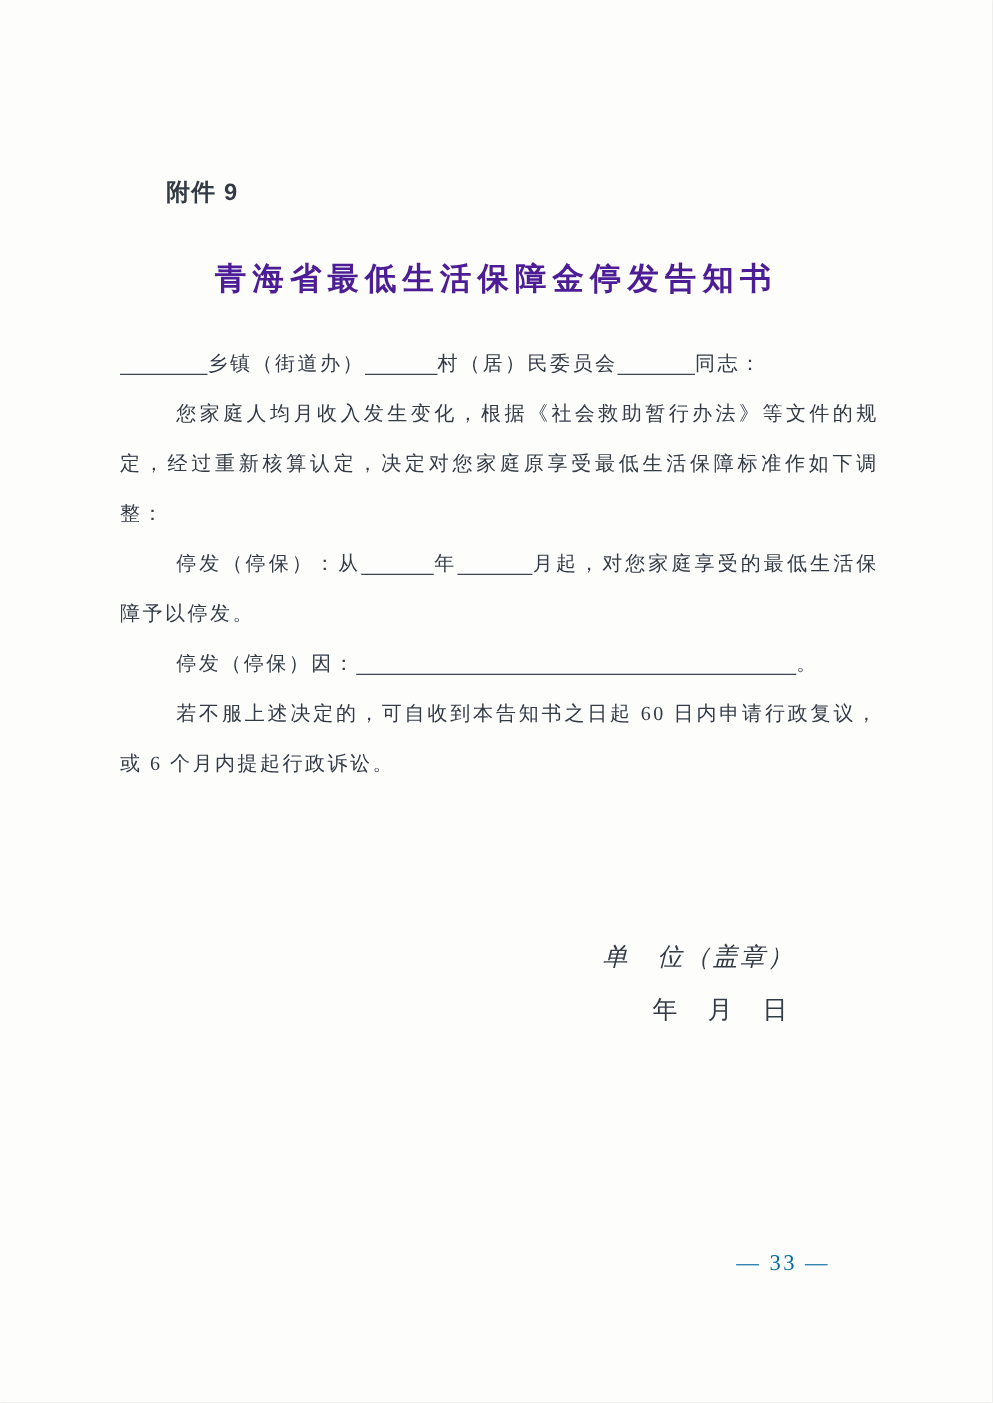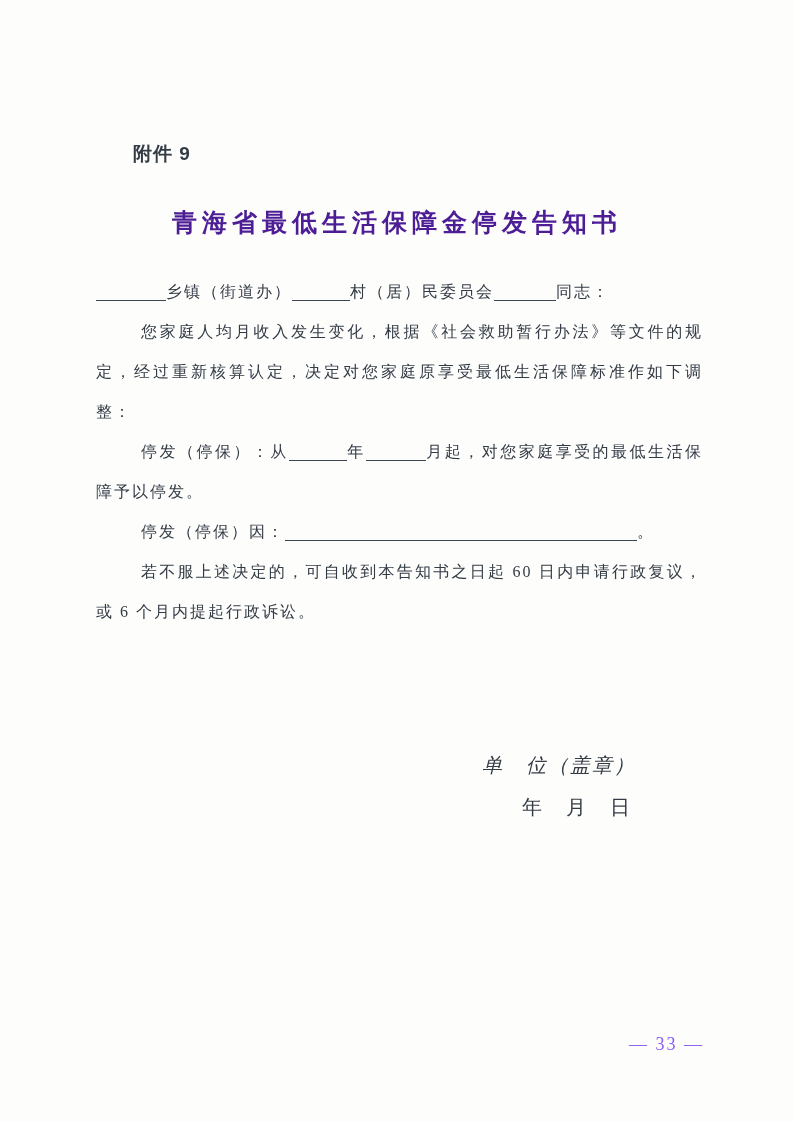--- a/index.html
+++ b/index.html
@@ -67,25 +67,24 @@
   }
   .sig-date {
     position: absolute;
     left: 502px; top: 794px;
     font-size: 20px;
     letter-spacing: 2px;
     margin-left: 20px;
   }
   .page-number {
     position: absolute;
-    left: 589px; top: 1034px;
+    left: 589px; top: 1000px;
     font-size: 18px;
     letter-spacing: 2px;
-    color: #8b5cf6;
-    margin-left: 40px;
+    color: #0369a1;
   }
 </style>
 </head>
 <body>
 
 <div class="page">
 
   <div class="attachment">附件 9</div>
 
   <h1 class="title">青海省最低生活保障金停发告知书</h1>

